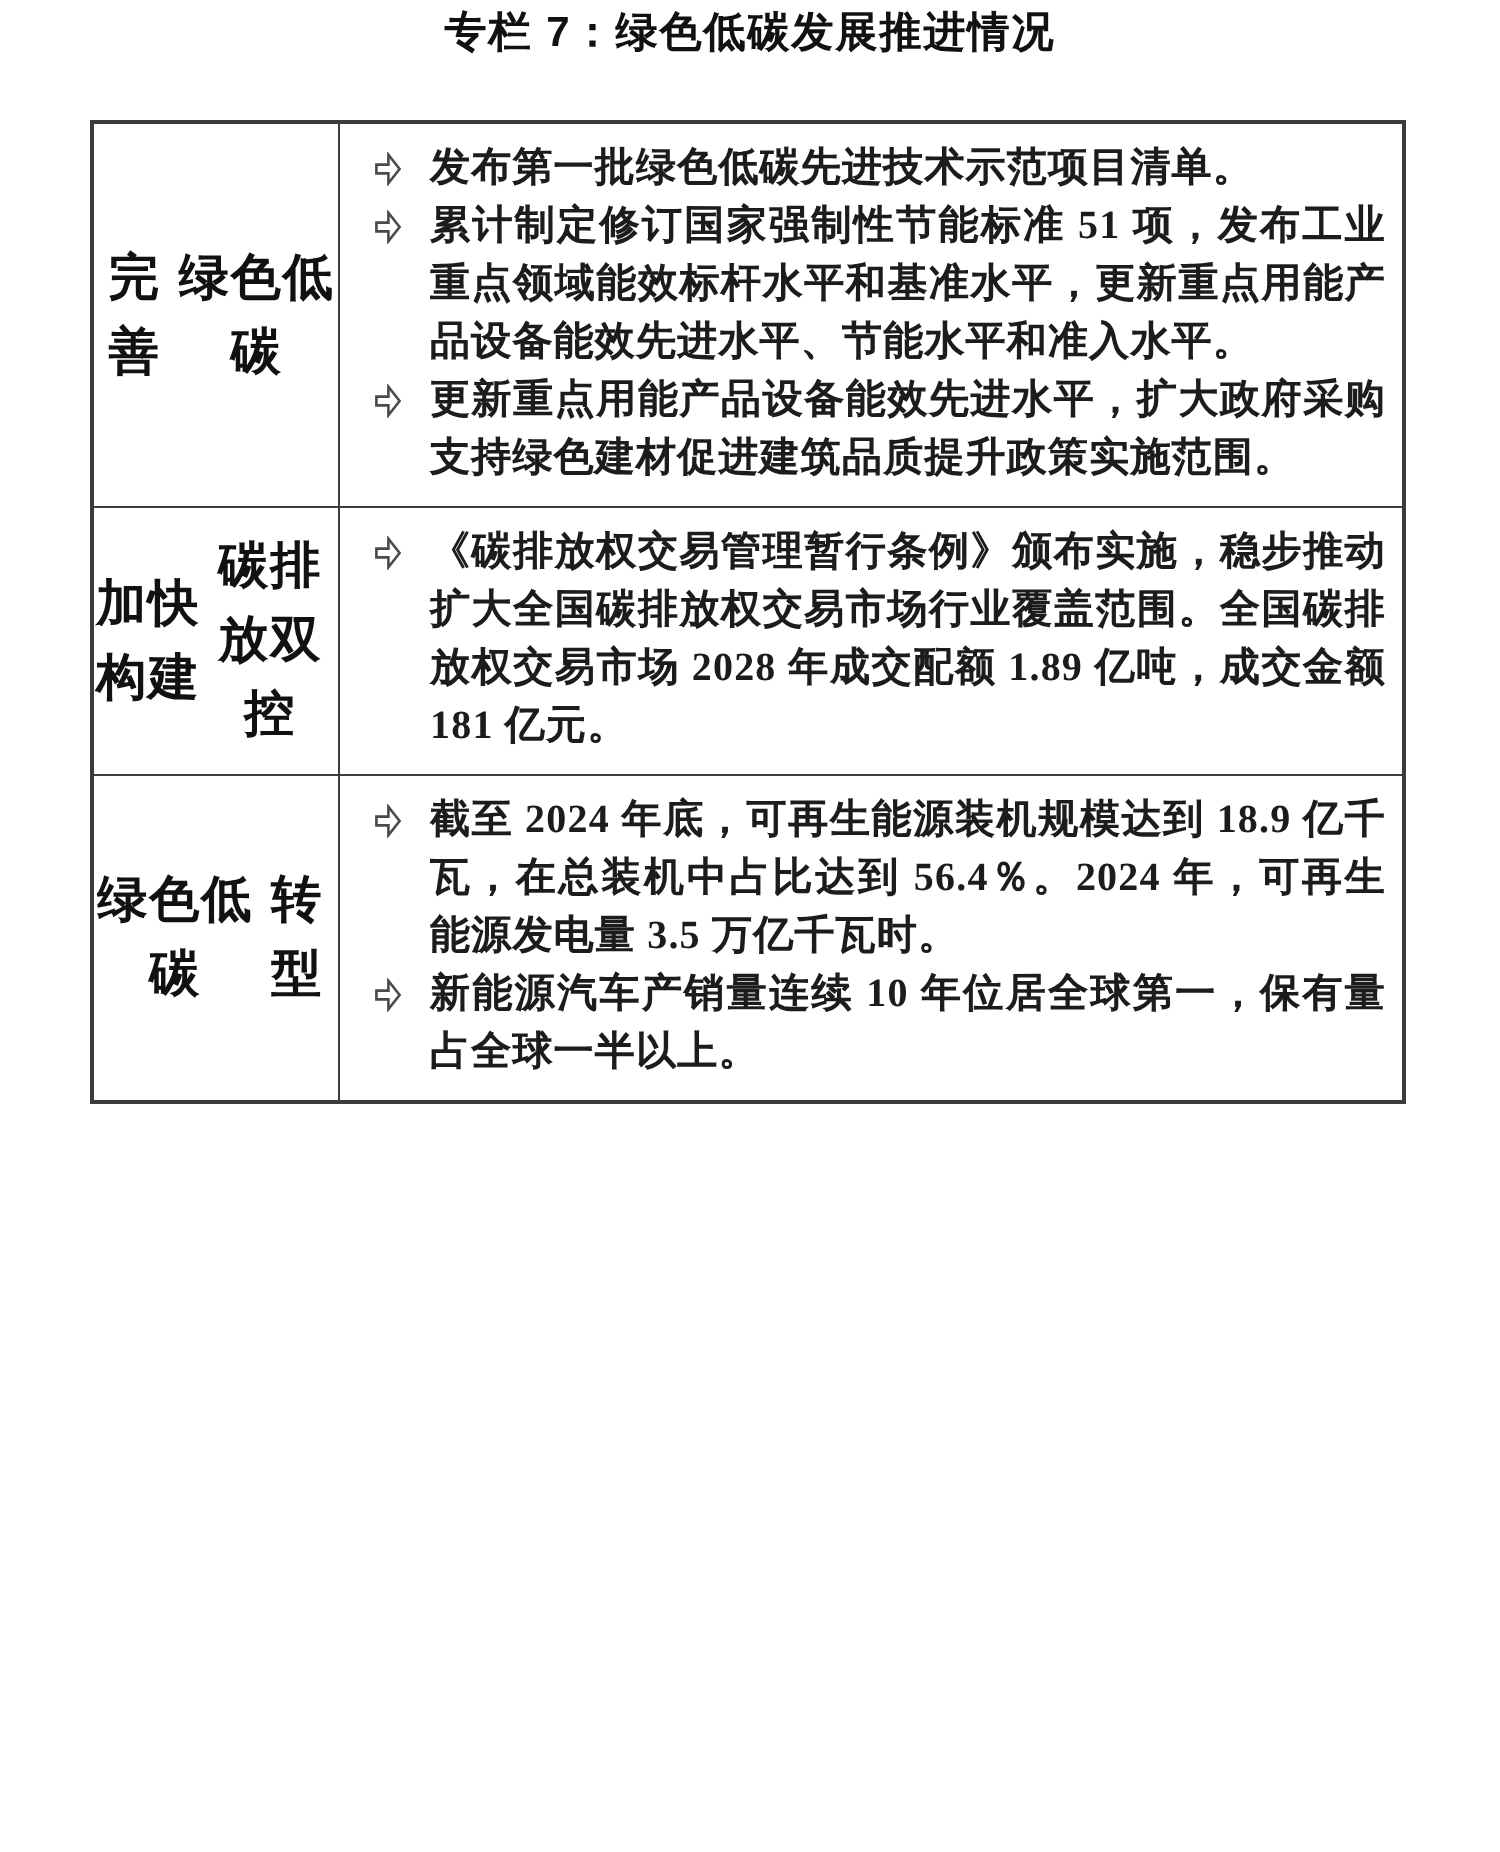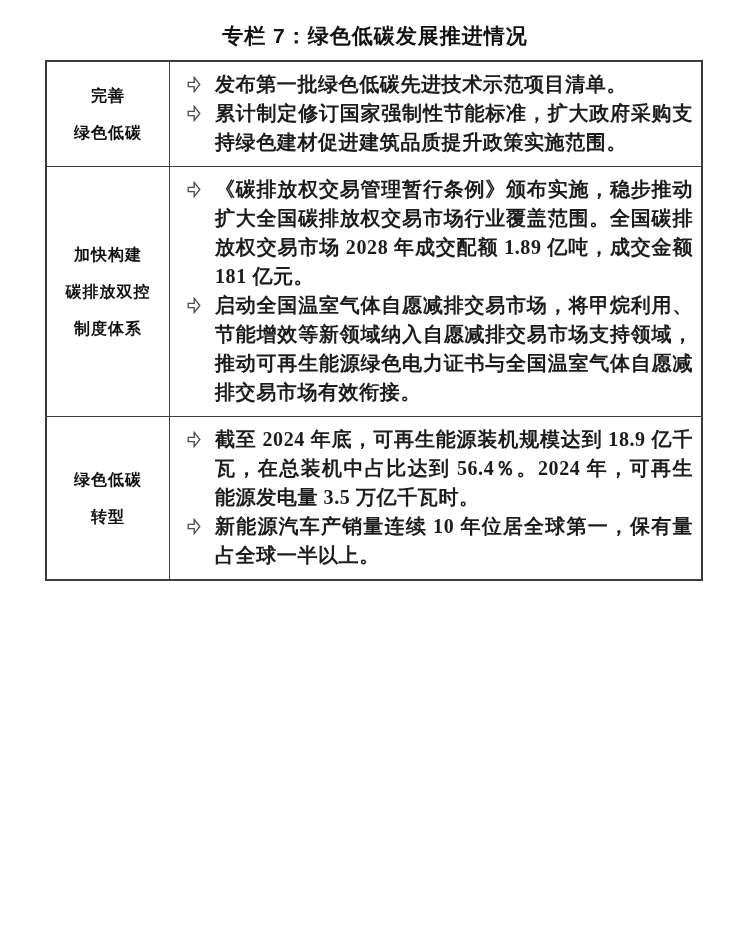--- a/index.html
+++ b/index.html
@@ -14,21 +14,21 @@
     font-family: "Liberation Serif", "DejaVu Serif", serif;
     color: #1c1c1c;
     overflow: hidden;
   }
   .page-title {
     text-align: center;
     font-family: "Liberation Sans", "DejaVu Sans", sans-serif;
     font-weight: bold;
     font-size: 21px;
     letter-spacing: 1px;
-    padding-top: 22px;
+    padding-top: 2px;
     color: #111111;
   }
   .panel-table {
     position: absolute;
     left: 45px;
     top: 60px;
     width: 658px;
     border: 2px solid #3c3c3c;
     box-sizing: border-box;
     background: #ffffff;
@@ -38,26 +38,26 @@
     border-top: 1.5px solid #3c3c3c;
   }
   .trow:first-child {
     border-top: none;
   }
   .cell-label {
     width: 122px;
     flex: none;
     border-right: 1.5px solid #3c3c3c;
     display: flex;
-    flex-direction: column;
+    flex-direction: row;
     justify-content: center;
     align-items: center;
     font-family: "Liberation Sans", "DejaVu Sans", sans-serif;
     font-weight: bold;
-    font-size: 16px;
+    font-size: 25px;
     line-height: 37px;
     letter-spacing: 1px;
     color: #111111;
     text-align: center;
   }
   .cell-content {
     flex: 1;
     padding: 8px 8px 9px 0;
     min-width: 0;
   }
@@ -107,46 +107,45 @@
   </svg>
 </div>
           <div class="bullet-text">发布第一批绿色低碳先进技术示范项目清单。</div>
         </div>
         <div class="bullet">
           <div class="bullet-icon">
   <svg viewBox="0 0 14 17" xmlns="http://www.w3.org/2000/svg">
     <path d="M1.2 6.3 H7.2 V1.4 L12.8 8.5 L7.2 15.6 V10.7 H1.2 Z" fill="#ffffff" stroke="#4a4a4a" stroke-width="1.3" stroke-linejoin="miter"></path>
   </svg>
 </div>
-          <div class="bullet-text">累计制定修订国家强制性节能标准，扩大政府采购支持绿色建材促进建筑品质提升政策实施范围。</div>
+          <div class="bullet-text">累计制定修订国家强制性节能标准 51 项，发布工业重点领域能效标杆水平和基准水平，更新重点用能产品设备能效先进水平、节能水平和准入水平。</div>
+        </div>
+        <div class="bullet">
+          <div class="bullet-icon">
+  <svg viewBox="0 0 14 17" xmlns="http://www.w3.org/2000/svg">
+    <path d="M1.2 6.3 H7.2 V1.4 L12.8 8.5 L7.2 15.6 V10.7 H1.2 Z" fill="#ffffff" stroke="#4a4a4a" stroke-width="1.3" stroke-linejoin="miter"></path>
+  </svg>
+</div>
+          <div class="bullet-text">更新重点用能产品设备能效先进水平，扩大政府采购支持绿色建材促进建筑品质提升政策实施范围。</div>
         </div>
       </div>
     </div>
     <div class="trow">
       <div class="cell-label">
         <div class="">加快构建</div>
         <div class="">碳排放双控</div>
-        <div class="">制度体系</div>
       </div>
       <div class="cell-content">
         <div class="bullet">
           <div class="bullet-icon">
   <svg viewBox="0 0 14 17" xmlns="http://www.w3.org/2000/svg">
     <path d="M1.2 6.3 H7.2 V1.4 L12.8 8.5 L7.2 15.6 V10.7 H1.2 Z" fill="#ffffff" stroke="#4a4a4a" stroke-width="1.3" stroke-linejoin="miter"></path>
   </svg>
 </div>
           <div class="bullet-text">《碳排放权交易管理暂行条例》颁布实施，稳步推动扩大全国碳排放权交易市场行业覆盖范围。全国碳排放权交易市场 2028 年成交配额 1.89 亿吨，成交金额 181 亿元。</div>
-        </div>
-        <div class="bullet">
-          <div class="bullet-icon">
-  <svg viewBox="0 0 14 17" xmlns="http://www.w3.org/2000/svg">
-    <path d="M1.2 6.3 H7.2 V1.4 L12.8 8.5 L7.2 15.6 V10.7 H1.2 Z" fill="#ffffff" stroke="#4a4a4a" stroke-width="1.3" stroke-linejoin="miter"></path>
-  </svg>
-</div>
-          <div class="bullet-text">启动全国温室气体自愿减排交易市场，将甲烷利用、节能增效等新领域纳入自愿减排交易市场支持领域，推动可再生能源绿色电力证书与全国温室气体自愿减排交易市场有效衔接。</div>
         </div>
       </div>
     </div>
     <div class="trow">
       <div class="cell-label">
         <div class="">绿色低碳</div>
         <div class="">转型</div>
       </div>
       <div class="cell-content">
         <div class="bullet">

